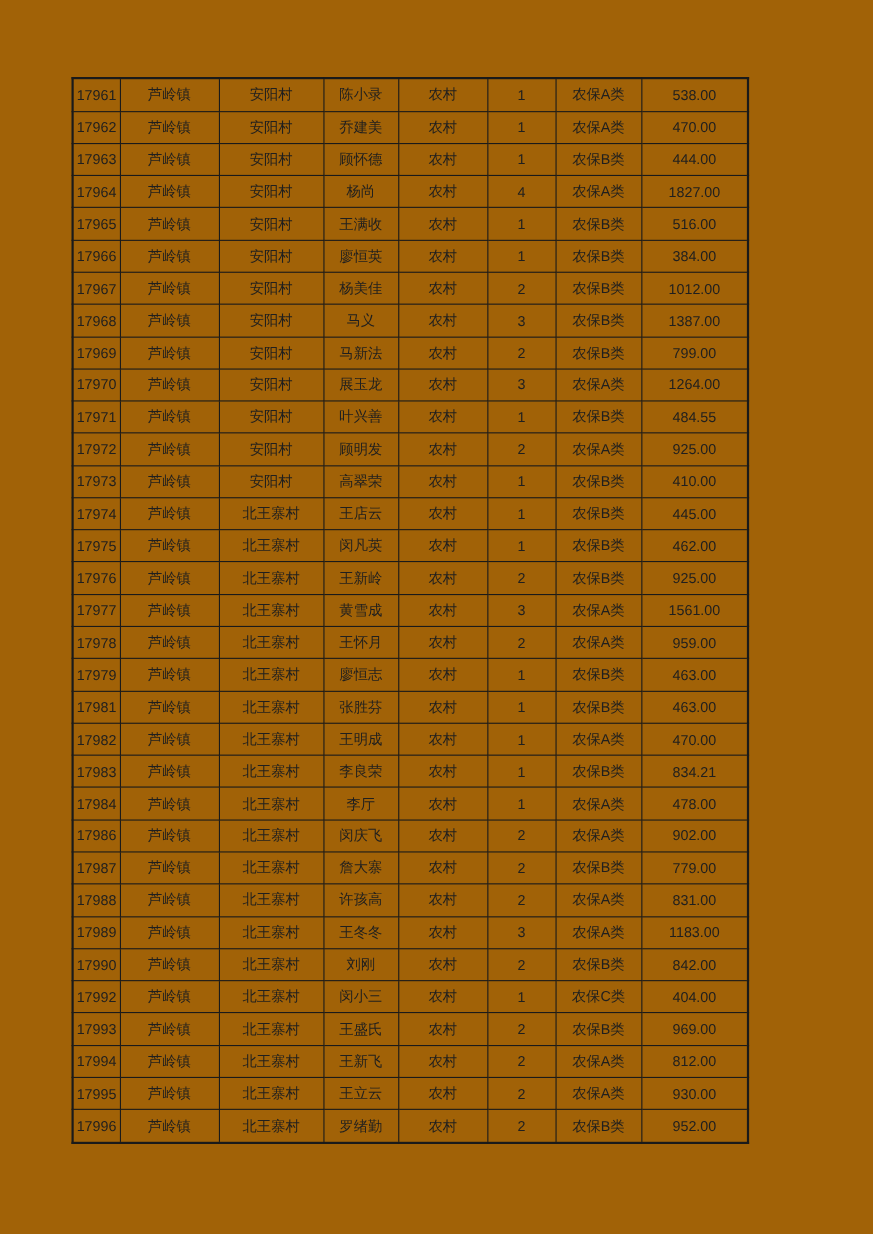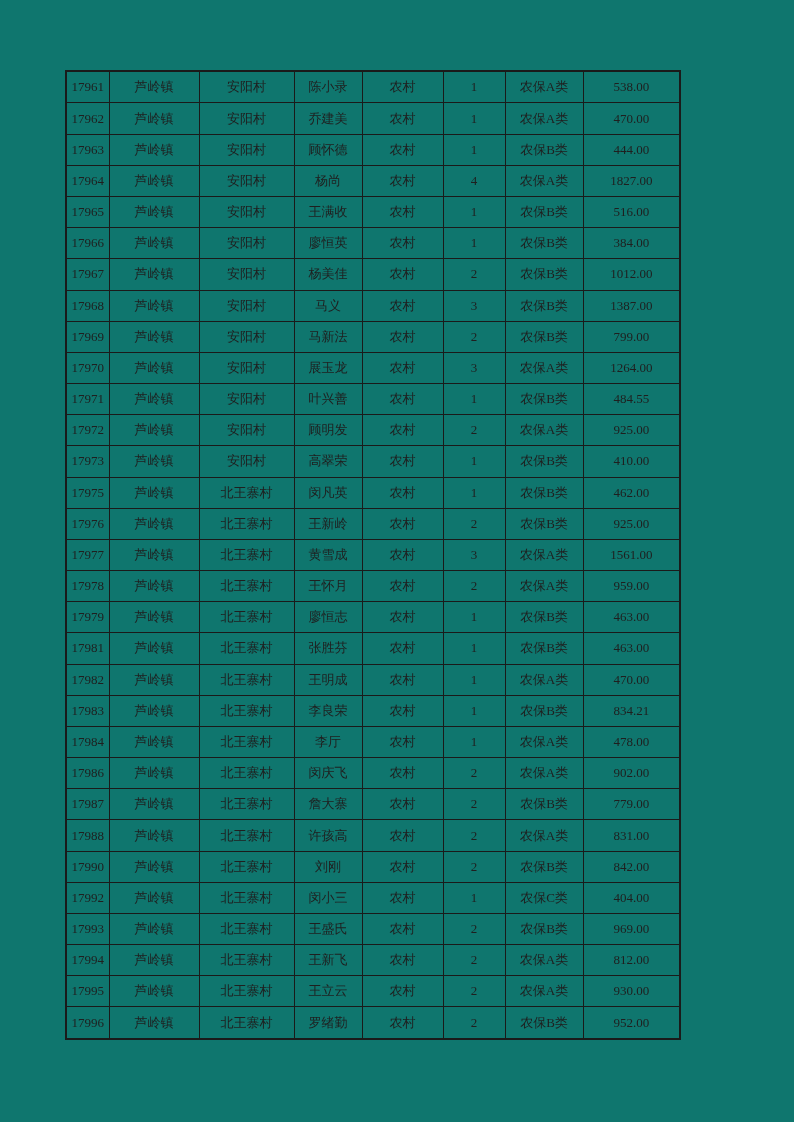--- a/index.html
+++ b/index.html
@@ -4,23 +4,23 @@
 <style>
   html, body {
     margin: 0;
     padding: 0;
     background: #ffffff;
   }
   .page {
     position: relative;
     width: 794px;
     height: 1122px;
-    background: #0f766e;
+    background: #a16207;
     overflow: hidden;
-    font-family: Liberation Serif, serif;
+    font-family: Liberation Sans, sans-serif;
   }
   table.data-table {
     position: absolute;
     left: 65px;
     top: 70px;
     width: 614px;
     height: 970px;
     border-collapse: collapse;
     table-layout: fixed;
     border: 2px solid #1a1a1a;
@@ -184,20 +184,30 @@
     <td>17973</td>
     <td>芦岭镇</td>
     <td>安阳村</td>
     <td>高翠荣</td>
     <td>农村</td>
     <td>1</td>
     <td>农保B类</td>
     <td>410.00</td>
   </tr>
         <tr>
+    <td>17974</td>
+    <td>芦岭镇</td>
+    <td>北王寨村</td>
+    <td>王店云</td>
+    <td>农村</td>
+    <td>1</td>
+    <td>农保B类</td>
+    <td>445.00</td>
+  </tr>
+        <tr>
     <td>17975</td>
     <td>芦岭镇</td>
     <td>北王寨村</td>
     <td>闵凡英</td>
     <td>农村</td>
     <td>1</td>
     <td>农保B类</td>
     <td>462.00</td>
   </tr>
         <tr>
@@ -302,20 +312,30 @@
   </tr>
         <tr>
     <td>17988</td>
     <td>芦岭镇</td>
     <td>北王寨村</td>
     <td>许孩高</td>
     <td>农村</td>
     <td>2</td>
     <td>农保A类</td>
     <td>831.00</td>
+  </tr>
+        <tr>
+    <td>17989</td>
+    <td>芦岭镇</td>
+    <td>北王寨村</td>
+    <td>王冬冬</td>
+    <td>农村</td>
+    <td>3</td>
+    <td>农保A类</td>
+    <td>1183.00</td>
   </tr>
         <tr>
     <td>17990</td>
     <td>芦岭镇</td>
     <td>北王寨村</td>
     <td>刘刚</td>
     <td>农村</td>
     <td>2</td>
     <td>农保B类</td>
     <td>842.00</td>

